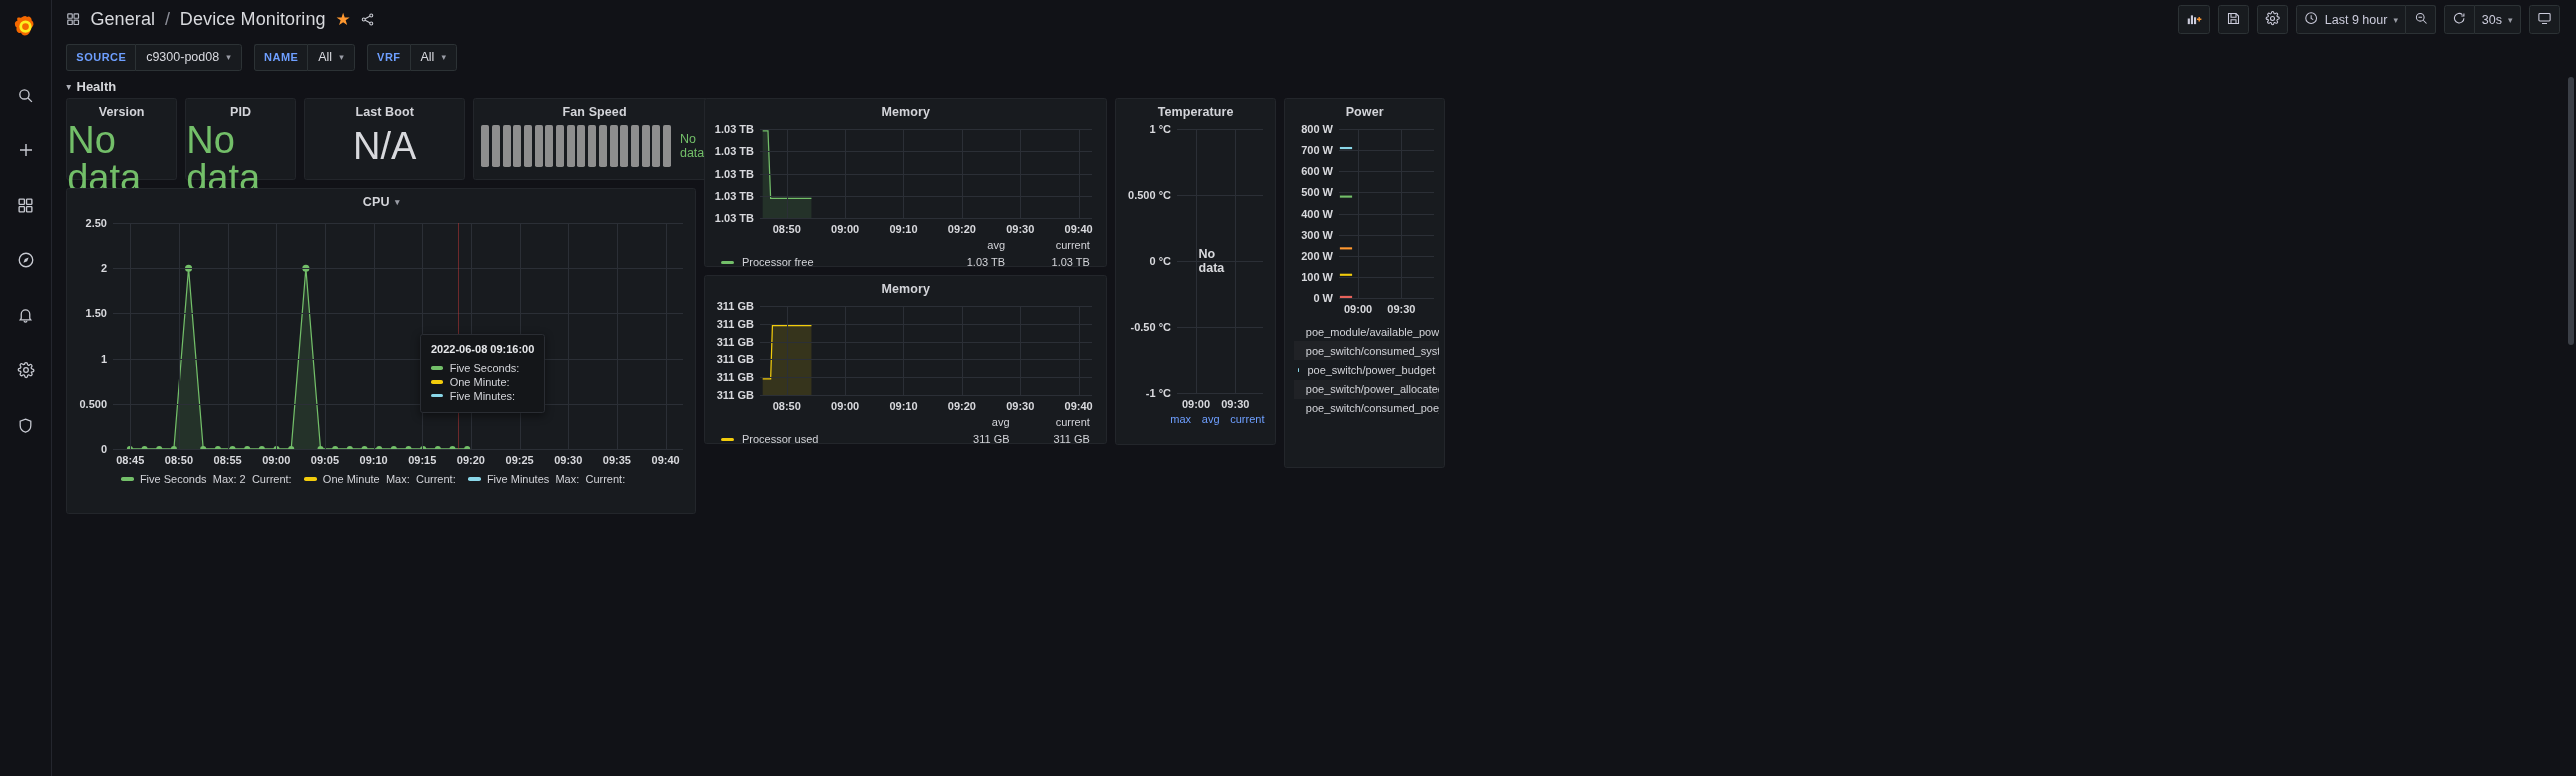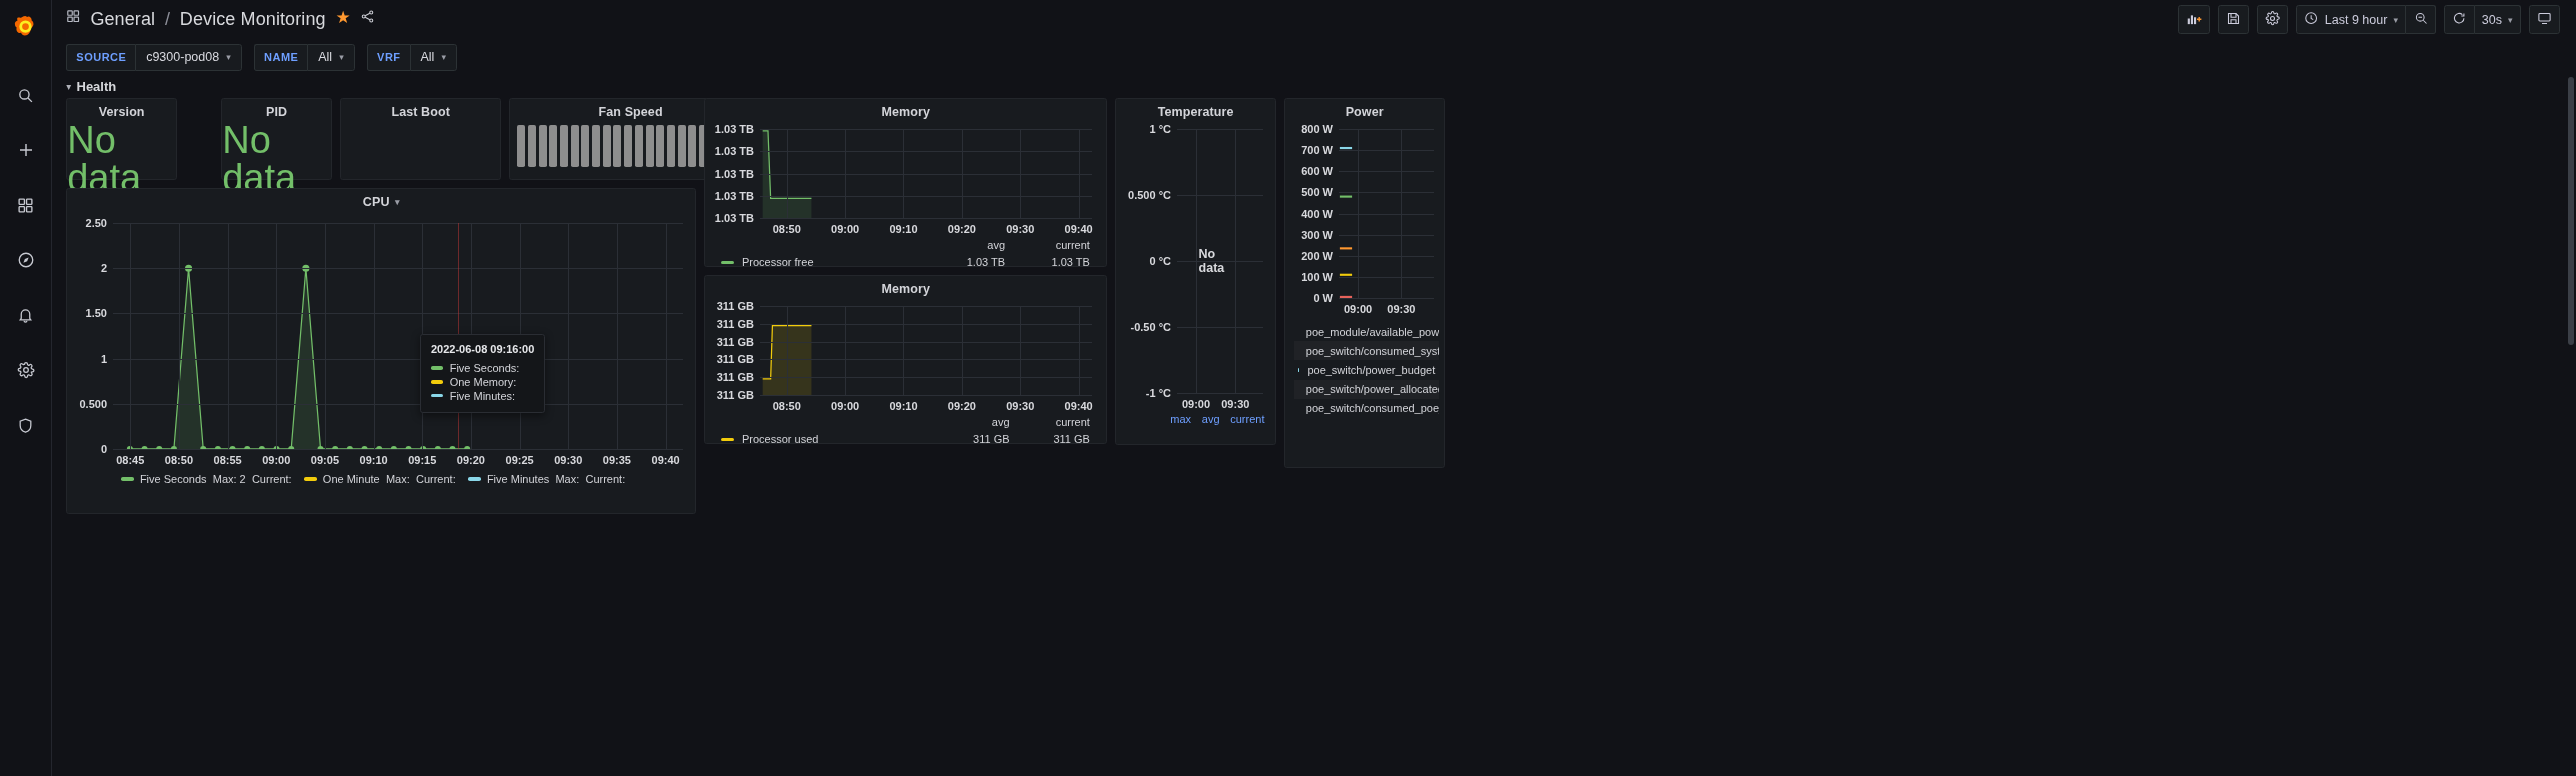--- a/index.html
+++ b/index.html
@@ -29,21 +29,21 @@
   
   .main { flex: 1 1 auto; display: flex; flex-direction: column; min-width: 0; }
 
   
   .topbar {
     height: 39px; flex: 0 0 39px;
     display: flex; align-items: center; justify-content: space-between;
     padding: 0 12.5px 0 14.3px;
     background: #111217;
   }
-  .crumbs { display: flex; align-items: flex-start; gap: 9.8px; }
+  .crumbs { display: flex; align-items: center; gap: 9.8px; }
   .crumb-grid { color:#b5b8c2; display:flex; }
   .crumb-text { font-size: 18px; color: #d8d9dd; letter-spacing: 0.1px; }
   .crumb-sep { color:#8e909a; }
   .star { color: #ff9830; font-size: 17px; line-height: 1; }
   .share { color: #cccdd4; display:flex; }
 
   .toolbar { display: flex; align-items: center; gap: 8px; padding-right: 3.6px;}
   .tb-btn {
     height: 28.5px; min-width: 30px; padding: 0 7.1px;
     background: #181b1f; border: 0.9px solid #2c3235; border-radius: 2.7px;
@@ -361,26 +361,27 @@
 
       <div class="grid">
 
         <div class="colL">
 
           <div class="statrow">
             <div class="panel statpanel" style="width:111px;flex:0 0 111px;">
               <div class="ptitle">Version</div>
               <div class="statval green">No data</div>
             </div>
-            <div class="panel statpanel" style="width:111px;flex:0 0 111px;margin-left:36px;">
+            <div class="panel statpanel" style="width:111px;flex:0 0 111px;">
               <div class="ptitle">PID</div>
               <div class="statval green">No data</div>
             </div>
             <div class="panel statpanel" style="width:161px;flex:0 0 161px;">
               <div class="ptitle">Last Boot</div>
+              <div class="statval white">N/A</div>
             </div>
             <div class="panel fanwrap" style="flex:1 1 auto;">
               <div class="ptitle">Fan Speed</div>
               <div class="fanbody">
                 <div class="bars" id="fan-bars">
                     <div class="bar" style="background: rgb(142, 142, 142);"></div>
                     <div class="bar" style="background: rgb(142, 142, 142);"></div>
                     <div class="bar" style="background: rgb(142, 142, 142);"></div>
                     <div class="bar" style="background: rgb(142, 142, 142);"></div>
                     <div class="bar" style="background: rgb(142, 142, 142);"></div>
@@ -439,21 +440,21 @@
                 </svg>
             <div class="ylab" style="top: 0%;">2.50</div><div class="ylab" style="top: 20%;">2</div><div class="ylab" style="top: 40%;">1.50</div><div class="ylab" style="top: 60%;">1</div><div class="ylab" style="top: 80%;">0.500</div><div class="ylab" style="top: 100%;">0</div><div class="xlab" style="left: 3%;">08:45</div><div class="xlab" style="left: 11.5455%;">08:50</div><div class="xlab" style="left: 20.0909%;">08:55</div><div class="xlab" style="left: 28.6364%;">09:00</div><div class="xlab" style="left: 37.1818%;">09:05</div><div class="xlab" style="left: 45.7273%;">09:10</div><div class="xlab" style="left: 54.2727%;">09:15</div><div class="xlab" style="left: 62.8182%;">09:20</div><div class="xlab" style="left: 71.3636%;">09:25</div><div class="xlab" style="left: 79.9091%;">09:30</div><div class="xlab" style="left: 88.4545%;">09:35</div><div class="xlab" style="left: 97%;">09:40</div><div class="gl-h" style="top: 0%;"></div><div class="gl-h" style="top: 20%;"></div><div class="gl-h" style="top: 40%;"></div><div class="gl-h" style="top: 60%;"></div><div class="gl-h" style="top: 80%;"></div><div class="gl-h" style="top: 100%;"></div><div class="gl-v" style="left: 3%;"></div><div class="gl-v" style="left: 11.5455%;"></div><div class="gl-v" style="left: 20.0909%;"></div><div class="gl-v" style="left: 28.6364%;"></div><div class="gl-v" style="left: 37.1818%;"></div><div class="gl-v" style="left: 45.7273%;"></div><div class="gl-v" style="left: 54.2727%;"></div><div class="gl-v" style="left: 62.8182%;"></div><div class="gl-v" style="left: 71.3636%;"></div><div class="gl-v" style="left: 79.9091%;"></div><div class="gl-v" style="left: 88.4545%;"></div><div class="gl-v" style="left: 97%;"></div><div class="crosshair" style="left: 60.5%;"></div></div>
             <div class="tooltip" style="left:353px;top:145px;">
               <div class="tt-time">2022-06-08 09:16:00</div>
               <div class="tt-row">
                 <span class="swatch" style="background:#73bf69"></span>
                 <span>Five Seconds:</span>
               </div>
               <div class="tt-row">
                 <span class="swatch" style="background:#f2cc0c"></span>
-                <span>One Memory:</span>
+                <span>One Minute:</span>
               </div>
               <div class="tt-row">
                 <span class="swatch" style="background:#8ad7e8"></span>
                 <span>Five Minutes:</span>
               </div>
             </div>
             <div class="legend" id="cpu-legend" style="position:absolute;left:54px;right:12.5px;top:284px;">
                 <div class="lg-item">
                   <span class="swatch" style="background:#73bf69"></span>
                   <span>Five Seconds</span>

